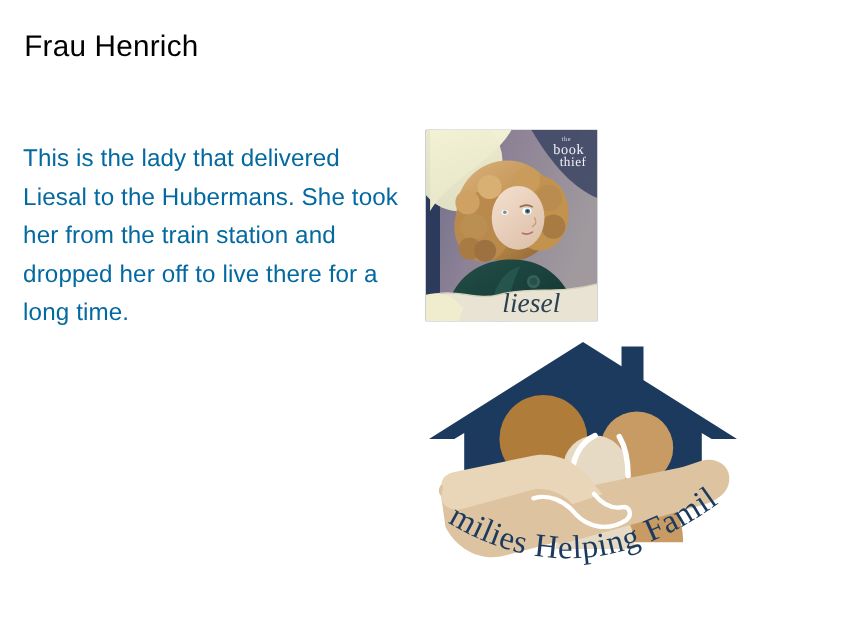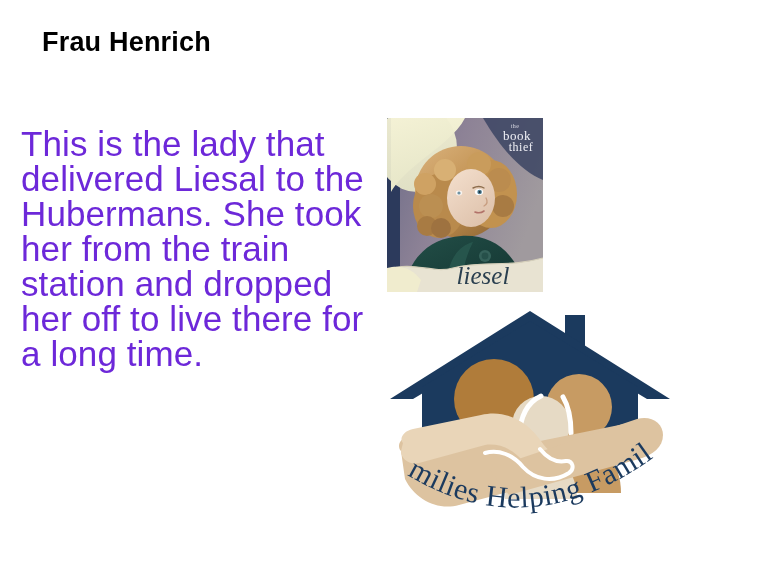--- a/index.html
+++ b/index.html
@@ -25,34 +25,33 @@
 
   
   .slide-title {
     position: absolute;
     left: 22px;
     top: 26px;
     width: 420px;
     font-size: 27px;
     line-height: 32px;
     color: #000000;
-    font-weight: 700;
+    font-weight: 400;
     letter-spacing: 0.2px;
-    margin-left: 20px;
   }
 
   
   .slide-body {
     position: absolute;
     left: 21px;
     top: 126px;
     width: 350px;
-    font-size: 35px;
+    font-size: 22px;
     line-height: 35px;
-    color: #6d28d9;
+    color: #0369a1;
     font-weight: 400;
     letter-spacing: 0.1px;
   }
 
   
   .book-image {
     position: absolute;
     left: 387px;
     top: 118px;
     width: 156px;

